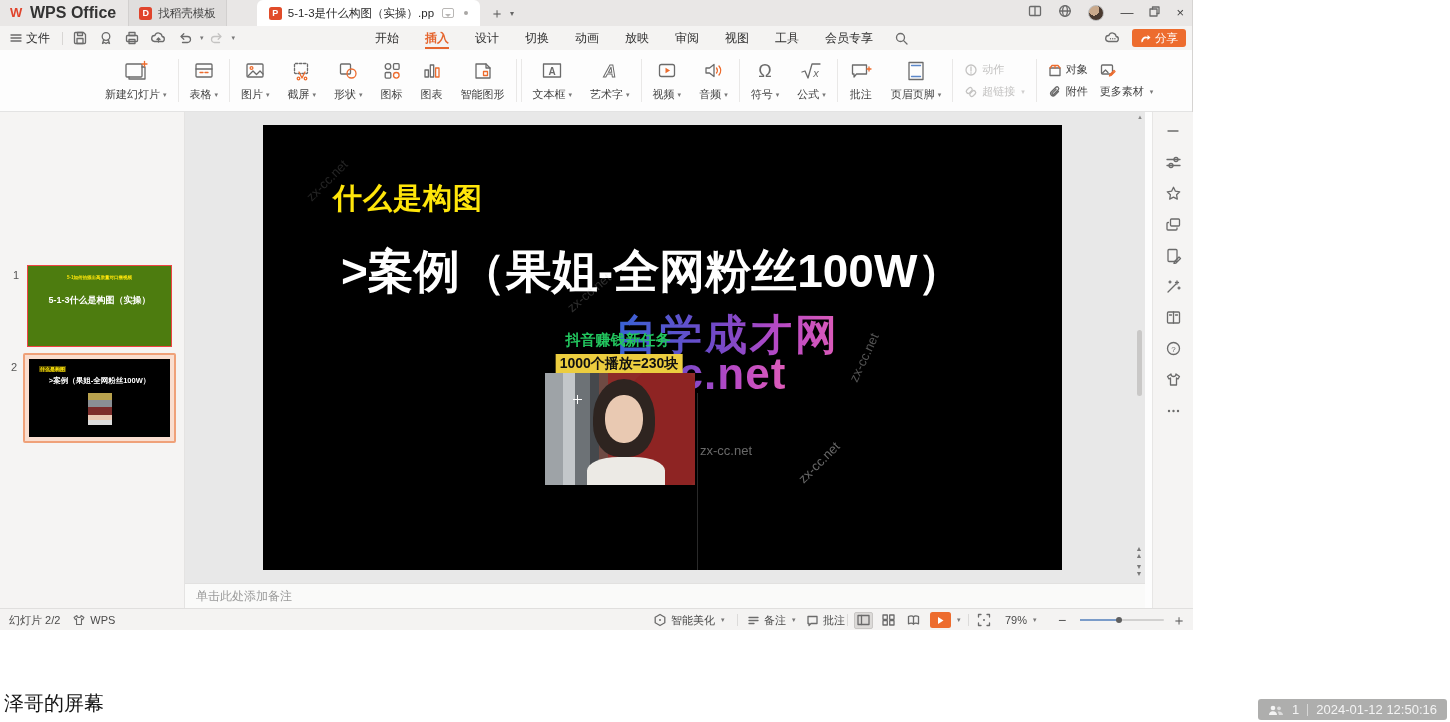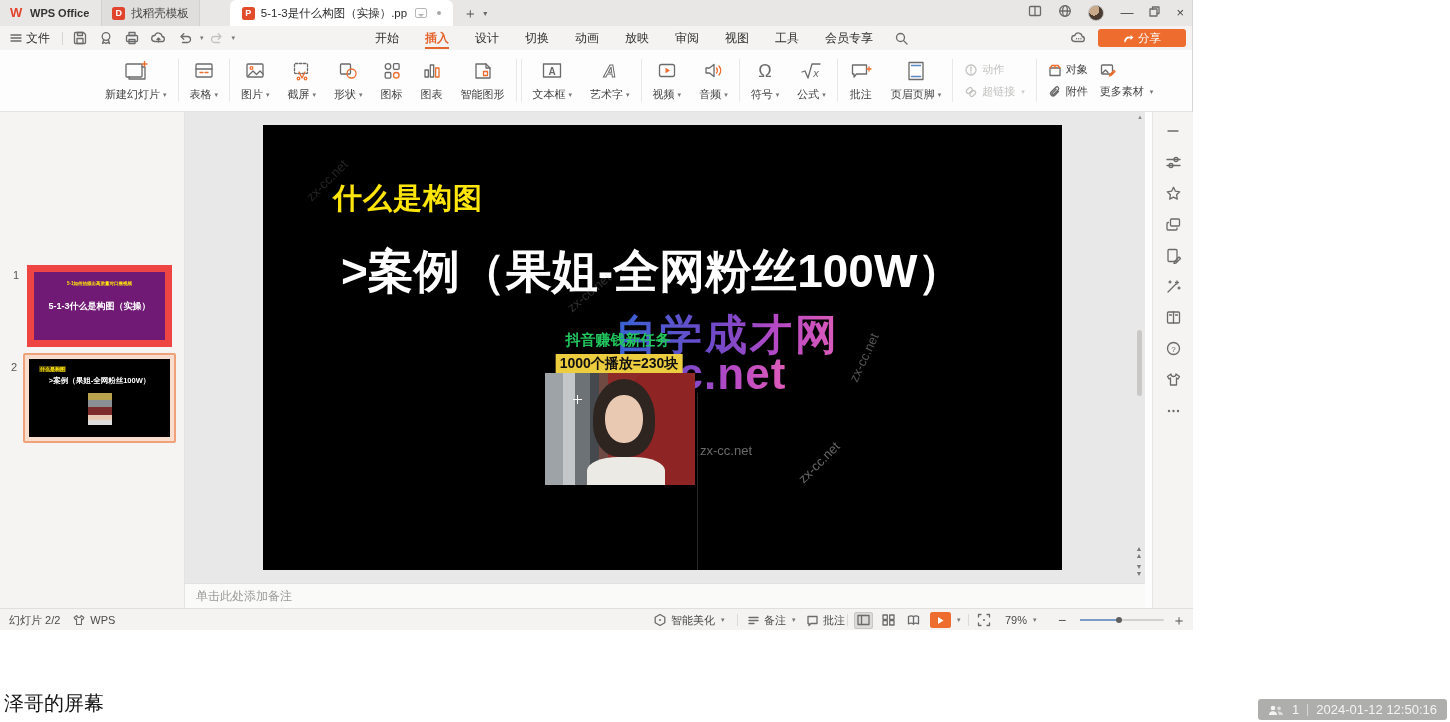--- a/index.html
+++ b/index.html
@@ -2,21 +2,21 @@
 <html><head>
 <meta charset="utf-8">
 <style>
 *{margin:0;padding:0;box-sizing:border-box}
 html,body{width:1450px;height:722px;background:#fff;font-family:"Liberation Sans",sans-serif;overflow:hidden}
 body{position:relative}
 .window{position:absolute;left:0;top:0;width:1193px;height:630px;background:#fdfdfd;border-right:1px solid #d6d4d2;border-bottom:1px solid #d6d4d2}
 
 
 .titlebar{position:relative;height:26px;background:#e9e7e6;display:flex;align-items:center}
-.app-chip{display:flex;align-items:center;gap:5px;padding:0 12px 0 10px;height:26px;font-size:11px;color:#333;font-weight:bold}
+.app-chip{display:flex;align-items:center;gap:5px;padding:0 12px 0 10px;height:26px;font-size:16px;color:#333;font-weight:bold}
 .wlogo{width:15px;height:11px;position:relative}
 .wlogo:before{content:"W";position:absolute;left:0;top:-3px;font:bold 13px "Liberation Sans",sans-serif;color:#e0442c}
 .tab{display:flex;align-items:center;gap:6px;height:26px;padding:0 10px;font-size:11.5px;color:#454545}
 .tab.inactive{background:#e0dedd;border-left:1px solid #d2d0cf;border-right:1px solid #d2d0cf}
 .tab.active{background:#fff;border-radius:6px 6px 0 0;color:#2b2b2b;margin-left:30px;padding:0 12px}
 .doc-ic{width:13px;height:13px;border-radius:2.5px;color:#fff;font:bold 9px/13px "Liberation Sans",sans-serif;text-align:center;flex:0 0 auto}
 .doc-ic.red{background:#e0442c}
 .doc-ic.ppt{background:#e14c2a}
 .bubble-ic{width:12px;height:10px;border:1px solid #b9b7b5;border-radius:2px;position:relative;margin-left:2px}
 .bubble-ic:after{content:"";position:absolute;left:2px;bottom:-3px;border:3px solid transparent;border-top-color:#b9b7b5}
@@ -31,21 +31,21 @@
 .menubar{position:relative;height:24px;background:#f4f3f2;display:flex;align-items:center;font-size:12px;color:#2f2f2f}
 .file-item{display:flex;align-items:center;gap:4px;padding:0 8px 0 10px}
 .mdiv{width:1px;height:13px;background:#d8d6d4;margin:0 4px}
 .qa-ic{margin:0 5px;display:flex;align-items:center}
 .menu-items{display:flex;position:absolute;left:362px;top:0;height:24px;align-items:center}
 .menu-item{padding:0 13px;height:24px;line-height:24px;position:relative}
 .menu-item.active{color:#e5652e;font-weight:bold}
 .menu-item.active:after{content:"";position:absolute;left:13px;right:13px;bottom:1px;height:2px;background:#e5652e}
 .menu-search{margin-left:8px;display:flex;align-items:center}
 .mb-right{position:absolute;right:6px;top:0;height:24px;display:flex;align-items:center;gap:10px}
-.share-btn{display:flex;align-items:center;gap:4px;background:#ed6c2e;color:#fff;font-size:11.5px;height:18px;padding:0 25px;border-radius:3px}
+.share-btn{display:flex;align-items:center;gap:4px;background:#ed6c2e;color:#fff;font-size:11.5px;height:18px;padding:0 8px;border-radius:3px}
 
 
 .ribbon{position:relative;height:62px;background:#fdfdfd;border-bottom:1px solid #e3e3e3;display:flex;align-items:stretch;padding-left:96px}
 .rb{display:flex;flex-direction:column;align-items:center;justify-content:center;gap:4px;padding:0 9px;font-size:11px;color:#3f3f3f;white-space:nowrap}
 .rb .lbl{display:flex;align-items:center;gap:1px}
 .rdiv{width:1px;background:#e9e8e7;margin:9px 2px}
 .rcol{display:flex;flex-direction:column;justify-content:center;gap:7px;padding:0 9px;font-size:11px;color:#3f3f3f;white-space:nowrap}
 .rrow{display:flex;align-items:center;gap:4px}
 .rrow.dis{color:#c3c2c1}
 .rgrid{display:grid;grid-template-columns:auto auto;column-gap:12px;row-gap:7px;align-content:center;padding:0 9px;font-size:11px;color:#3f3f3f;white-space:nowrap}
@@ -63,21 +63,21 @@
 svg .wf{fill:#fff;stroke:none}
 svg text{font-family:"Liberation Sans",sans-serif}
 
 
 .leftpanel{position:absolute;left:0;top:112px;width:185px;height:496px;background:#f5f4f3;border-right:1px solid #e4e3e2}
 .lp-tabs{position:relative;height:34px;display:flex;align-items:center;justify-content:center;gap:18px;font-size:12px;color:#555}
 .lp-tab.sel{color:#e5652e;position:relative}
 .lp-tab.sel:after{content:"";position:absolute;left:-2px;right:-2px;bottom:-6px;height:2px;background:#e5652e}
 .lp-collapse{position:absolute;right:14px;top:8px;color:#777;font-size:12px}
 .thumb-num{position:absolute;font-size:11px;color:#555}
-.thumb1{position:absolute;left:27px;top:153px;width:145px;height:82px;background:#701a75;border:7px solid #ef4444}
+.thumb1{position:absolute;left:27px;top:153px;width:145px;height:82px;background:#4d7c0f;border:1px solid #ef4444}
 .thumb1 .yhead{margin-top:8px;text-align:center;font-size:5px;color:#ffe60a;font-weight:bold;transform:scale(.9)}
 .thumb1 .wtitle{margin-top:14px;text-align:center;font-size:9px;color:#fff;font-weight:bold}
 .thumb2-sel{position:absolute;left:23px;top:241px;width:153px;height:90px;border:2px solid #efa179;border-radius:2px;background:#f9ded0;display:flex;align-items:center;justify-content:center}
 .thumb2{width:141px;height:78px;background:#000;position:relative}
 .thumb2 .yhead{position:absolute;left:10px;top:7px;font-size:5px;color:#ffe60a;font-weight:bold;background:#5a4e00;padding:0 1px}
 .thumb2 .wtitle{position:absolute;left:0;right:0;top:17px;text-align:center;font-size:7.5px;color:#fff;font-weight:bold}
 .thumb2 .mini-photo{position:absolute;left:50%;top:34px;transform:translateX(-50%);width:24px;height:32px;background:linear-gradient(180deg,#b9a24e 0 22%,#8a8f94 22% 45%,#7c2d2b 45% 70%,#e8c9b4 70% 85%,#ddd 85% 100%)}
 .lp-add{position:absolute;left:78px;top:576px;font-size:19px;color:#555;width:24px;text-align:center}
 
 .canvas{position:absolute;left:185px;top:112px;width:960px;height:471px;background:#e8e8e8}

